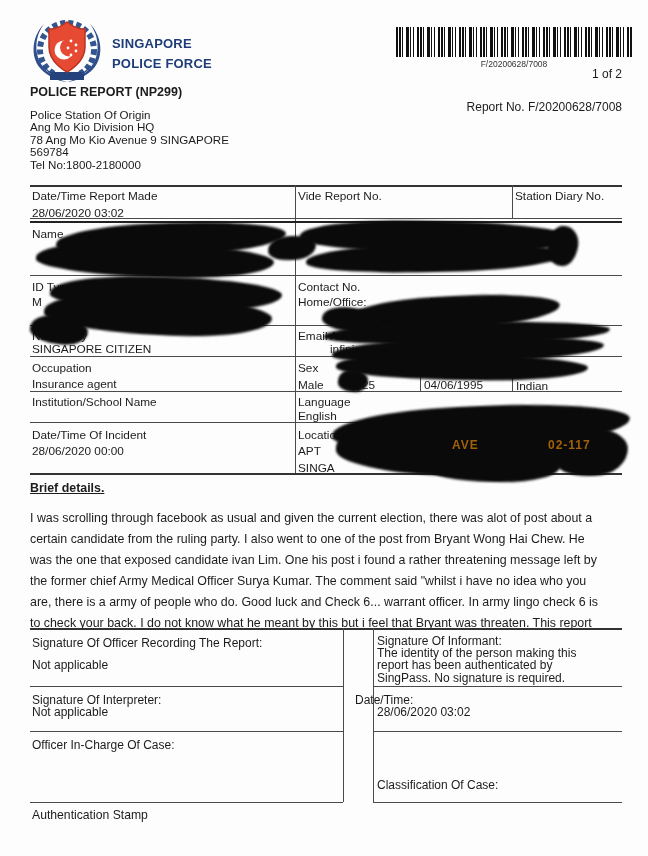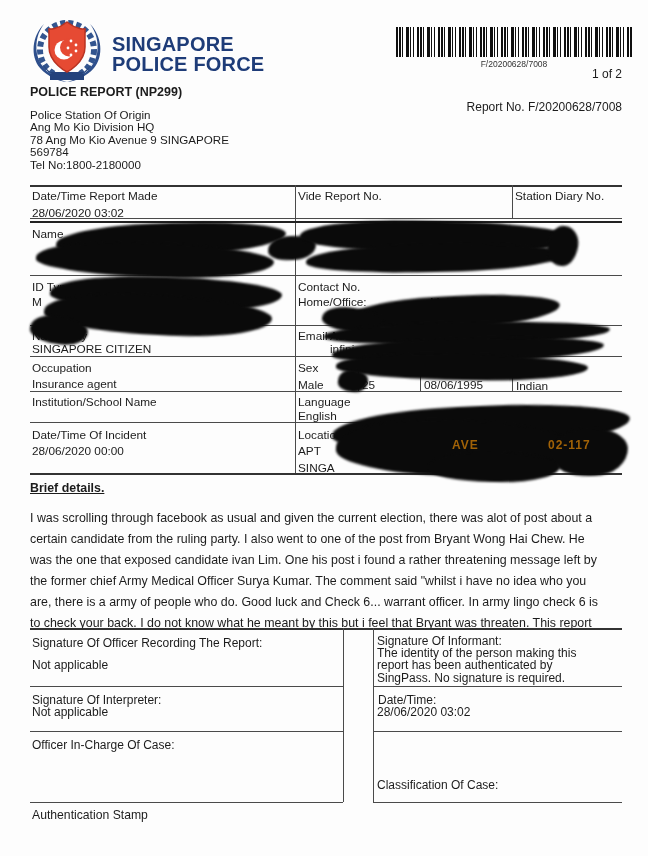--- a/index.html
+++ b/index.html
@@ -6,21 +6,21 @@
   #page{position:relative;width:648px;height:856px;background:#fdfdfd;overflow:hidden;
         font-family:"Liberation Sans",sans-serif;color:#1c1c1c;}
   .abs{position:absolute;white-space:nowrap;}
   .lbl{font-size:11.8px;}
   .bold{font-weight:bold;}
   .hline{position:absolute;background:#4a4a4a;height:1px;}
   .vline{position:absolute;background:#4a4a4a;width:1px;}
   .blob{position:absolute;background:#0a0a0a;filter:blur(1.2px);z-index:5;
         border-radius:46% 54% 48% 52% / 58% 48% 60% 44%;}
   .ghost{position:absolute;z-index:6;color:#a16207;font-size:12px;font-weight:bold;letter-spacing:1px;}
-  .brand{font-size:20px;font-weight:bold;color:#1e3c78;line-height:20px;letter-spacing:.2px;}
+  .brand{font-size:13px;font-weight:bold;color:#1e3c78;line-height:20px;letter-spacing:.2px;}
   .barcode{position:absolute;left:396px;top:27px;width:236px;height:30px;
     background:repeating-linear-gradient(90deg,
       #101010 0 2px,#fff 2px 3px,#101010 3px 5px,#fff 5px 6px,
       #101010 6px 7px,#fff 7px 10px,#101010 10px 13px,#fff 13px 14px,
       #101010 14px 15px,#fff 15px 17px,#101010 17px 18px,#fff 18px 21px);}
   .station{font-size:11.6px;line-height:12.4px;}
   .brief-line{font-size:12.4px;line-height:20.9px;white-space:nowrap;}
   .sig{font-size:12px;line-height:12.3px;}
 </style>
 </head>
@@ -95,21 +95,21 @@
   <div class="abs lbl" style="left:32px;top:329px;">Nationality</div>
   <div class="abs lbl" style="left:32px;top:342px;">SINGAPORE CITIZEN</div>
   <div class="abs lbl" style="left:298px;top:329px;">Email Address</div>
   <div class="abs lbl" style="left:298px;top:342px;padding-left:32px;">infini</div>
 
   <div class="abs lbl" style="left:32px;top:361px;">Occupation</div>
   <div class="abs lbl" style="left:32px;top:377px;">Insurance agent</div>
   <div class="abs lbl" style="left:298px;top:361px;">Sex</div>
   <div class="abs lbl" style="left:298px;top:378px;">Male</div>
   <div class="abs lbl" style="left:362px;top:378px;">25</div>
-  <div class="abs lbl" style="left:424px;top:378px;">08/06/1995</div>
+  <div class="abs lbl" style="left:424px;top:378px;">04/06/1995</div>
   <div class="abs lbl" style="left:516px;top:363px;">Race</div>
   <div class="abs lbl" style="left:516px;top:379px;">Indian</div>
 
   <div class="abs lbl" style="left:32px;top:395px;text-align:right;">Institution/School Name</div>
   <div class="abs lbl" style="left:298px;top:395px;">Language</div>
   <div class="abs lbl" style="left:298px;top:409px;">English</div>
 
   <div class="abs lbl" style="left:32px;top:428px;">Date/Time Of Incident</div>
   <div class="abs lbl" style="left:32px;top:444px;">28/06/2020 00:00</div>
   <div class="abs lbl" style="left:298px;top:428px;">Location</div>
@@ -161,20 +161,20 @@
   <div class="abs sig" style="left:32px;top:637px;">Signature Of Officer Recording The Report:</div>
   <div class="abs sig" style="left:32px;top:659px;">Not applicable</div>
   <div class="abs sig" style="left:377px;top:635px;">Signature Of Informant:</div>
   <div class="abs" style="left:377px;top:647px;">
     <div class="sig">The identity of the person making this</div>
     <div class="sig">report has been authenticated by</div>
     <div class="sig">SingPass. No signature is required.</div>
   </div>
   <div class="abs sig" style="left:32px;top:694px;">Signature Of Interpreter:</div>
   <div class="abs sig" style="left:32px;top:706px;">Not applicable</div>
-  <div class="abs sig" style="left:378px;top:694px;">Date/Time:</div>
+  <div class="abs sig" style="left:355px;top:694px;">Date/Time:</div>
   <div class="abs sig" style="left:377px;top:706px;">28/06/2020 03:02</div>
   <div class="abs sig" style="left:32px;top:739px;">Officer In-Charge Of Case:</div>
   <div class="abs sig" style="left:377px;top:739px;margin-top:40px;">Classification Of Case:</div>
 
   <div class="abs" style="left:32px;top:808px;font-size:12.2px;">Authentication Stamp</div>
 
 </div>
 
 </body></html>

